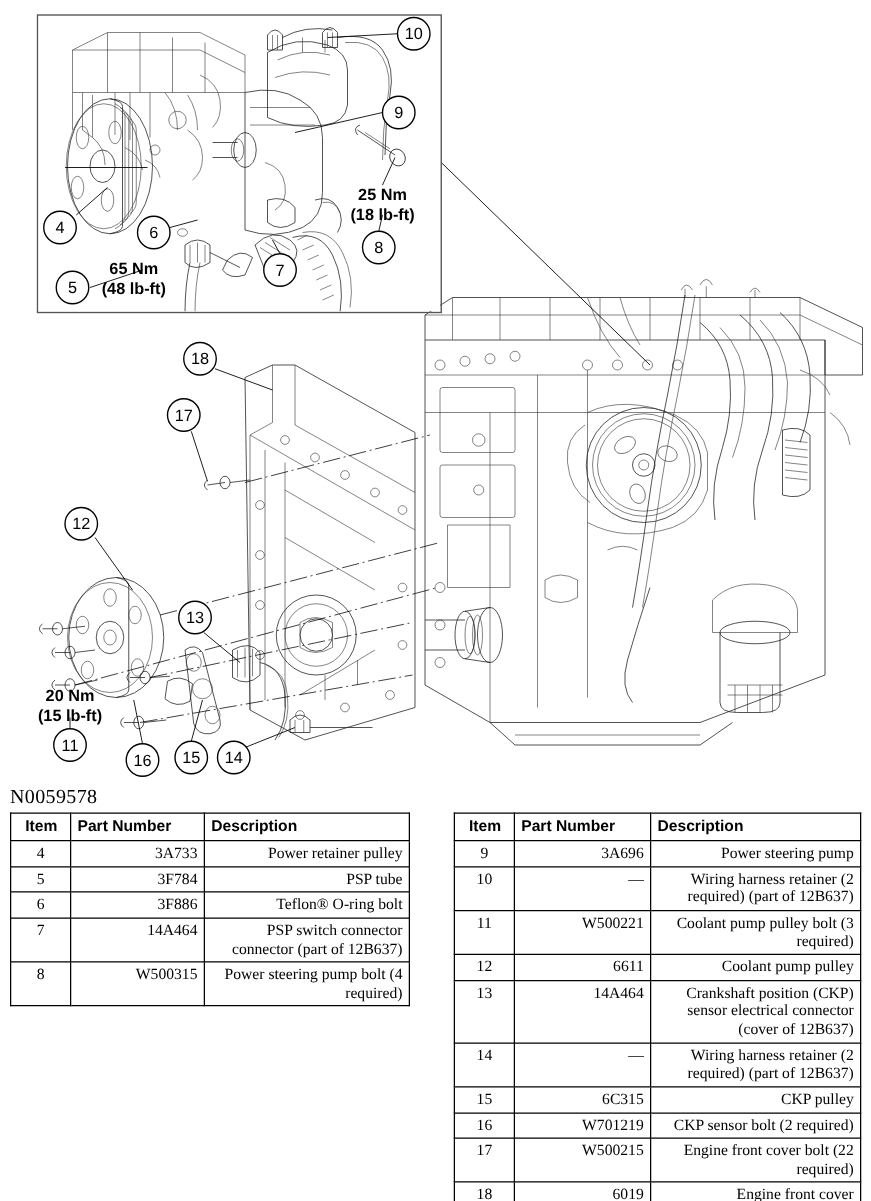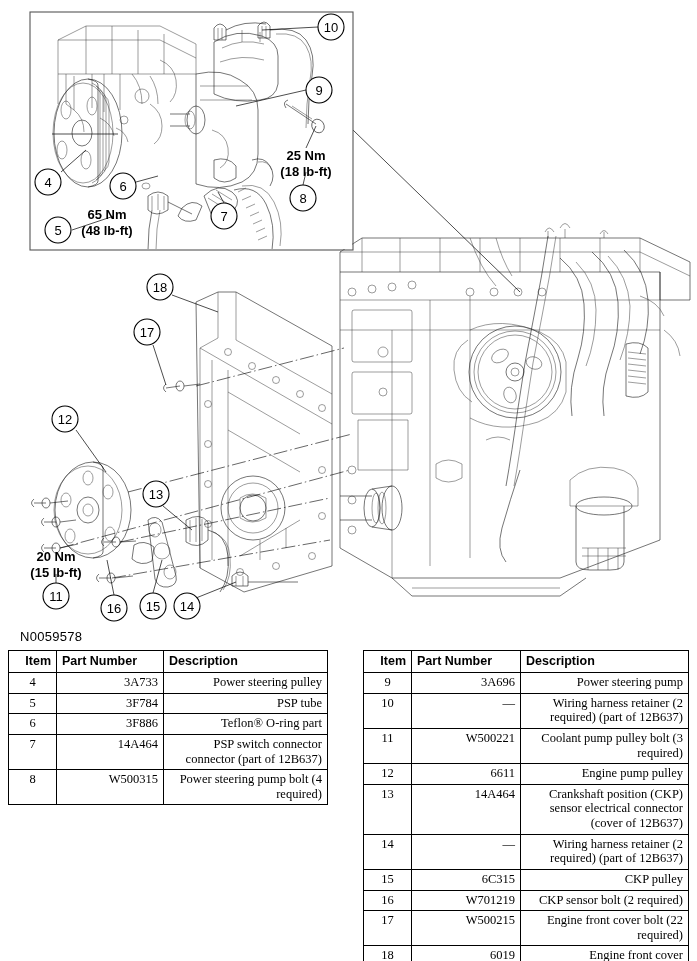--- a/index.html
+++ b/index.html
@@ -6,23 +6,23 @@
   body{
     width:697px;height:961px;position:relative;overflow:hidden;
     font-family:"Liberation Sans", sans-serif;
     color:#000;
   }
 
   .diagram-area{position:absolute;left:0;top:0;width:697px;height:630px;}
   .diagram-area svg{position:absolute;left:0;top:0;}
 
   .fig-id{
-    position:absolute;left:20px;top:629px;
-    font-family:Liberation Sans, sans-serif;
-    font-size:13px;letter-spacing:0.3px;color:#000;
+    position:absolute;left:8px;top:629px;
+    font-family:Liberation Serif, serif;
+    font-size:16px;letter-spacing:0.3px;color:#000;
   }
 
   .tables-wrap{position:absolute;left:0;top:650px;width:697px;}
 
   table.parts{
     position:absolute;top:0;
     border-collapse:collapse;
     background:#fff;
   }
   table.parts.left{left:8px;width:320px;}
@@ -42,21 +42,21 @@
   }
   table.parts td{
     font-family:"Liberation Serif", serif;
     font-size:12.5px;
     line-height:1.17;
     text-align:right;
   }
   table.parts th.c-item, table.parts td.c-item{
     width:36px;text-align:center;
   }
-  table.parts th.c-item{text-align:right;padding-left:6px;}
+  table.parts th.c-item{text-align:center;padding-left:6px;}
   table.parts th.c-part, table.parts td.c-part{width:96px;}
   table.parts.right th.c-part, table.parts.right td.c-part{width:98px;}
 
   
   .callout-num{
     font-family:"Liberation Sans", sans-serif;
     font-size:13px;font-weight:normal;
     text-anchor:middle;fill:#000;
   }
   .torque-txt{
@@ -469,31 +469,31 @@
         <tr>
           <th class="c-item">Item</th>
           <th class="c-part">Part Number</th>
           <th class="c-desc">Description</th>
         </tr>
       </thead>
       <tbody>
         <tr>
           <td class="c-item">4</td>
           <td class="c-part">3A733</td>
-          <td class="c-desc">Power steering pulley</td>
+          <td class="c-desc">Power retainer pulley</td>
         </tr>
         <tr>
           <td class="c-item">5</td>
           <td class="c-part">3F784</td>
           <td class="c-desc">PSP tube</td>
         </tr>
         <tr>
           <td class="c-item">6</td>
           <td class="c-part">3F886</td>
-          <td class="c-desc">Teflon® O-ring part</td>
+          <td class="c-desc">Teflon® O-ring bolt</td>
         </tr>
         <tr>
           <td class="c-item">7</td>
           <td class="c-part">14A464</td>
           <td class="c-desc">PSP switch connector connector (part of 12B637)</td>
         </tr>
         <tr>
           <td class="c-item">8</td>
           <td class="c-part">W500315</td>
           <td class="c-desc">Power steering pump bolt (4 required)</td>
@@ -520,21 +520,21 @@
           <td class="c-desc">Wiring harness retainer (2 required) (part of 12B637)</td>
         </tr>
         <tr>
           <td class="c-item">11</td>
           <td class="c-part">W500221</td>
           <td class="c-desc">Coolant pump pulley bolt (3 required)</td>
         </tr>
         <tr>
           <td class="c-item">12</td>
           <td class="c-part">6611</td>
-          <td class="c-desc">Engine pump pulley</td>
+          <td class="c-desc">Coolant pump pulley</td>
         </tr>
         <tr>
           <td class="c-item">13</td>
           <td class="c-part">14A464</td>
           <td class="c-desc">Crankshaft position (CKP) sensor electrical connector (cover of 12B637)</td>
         </tr>
         <tr>
           <td class="c-item">14</td>
           <td class="c-part">—</td>
           <td class="c-desc">Wiring harness retainer (2 required) (part of 12B637)</td>

